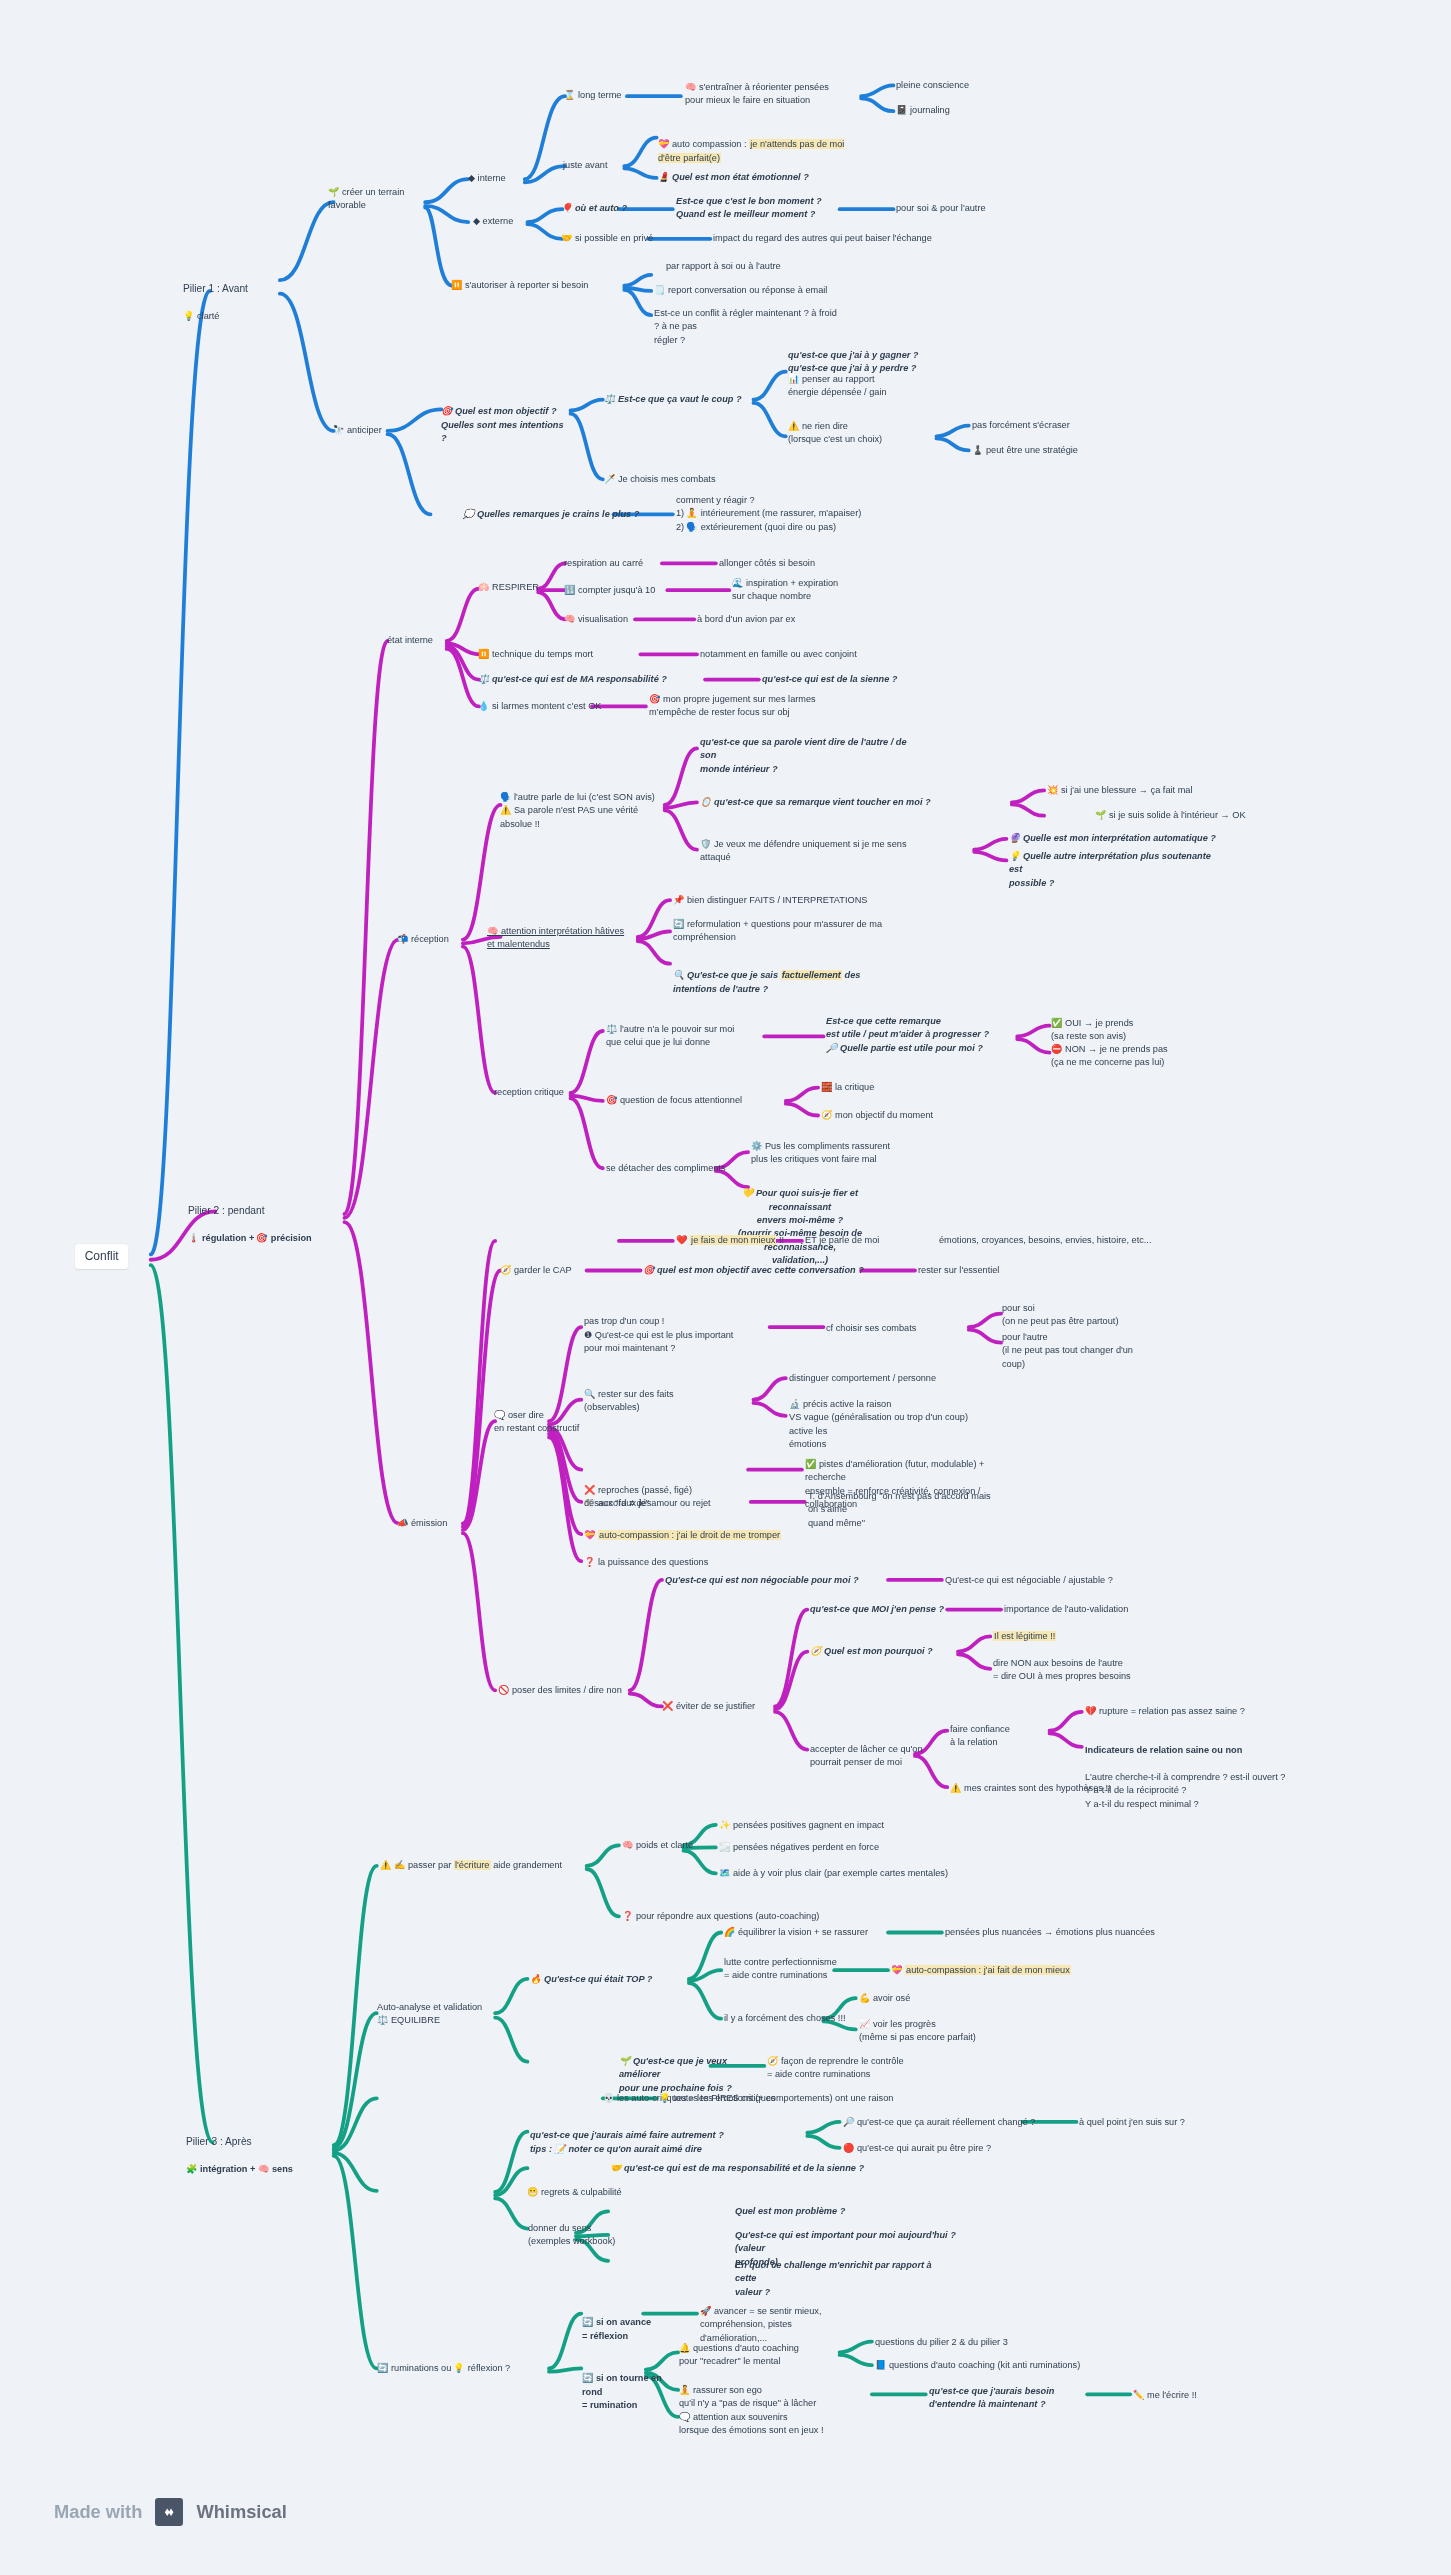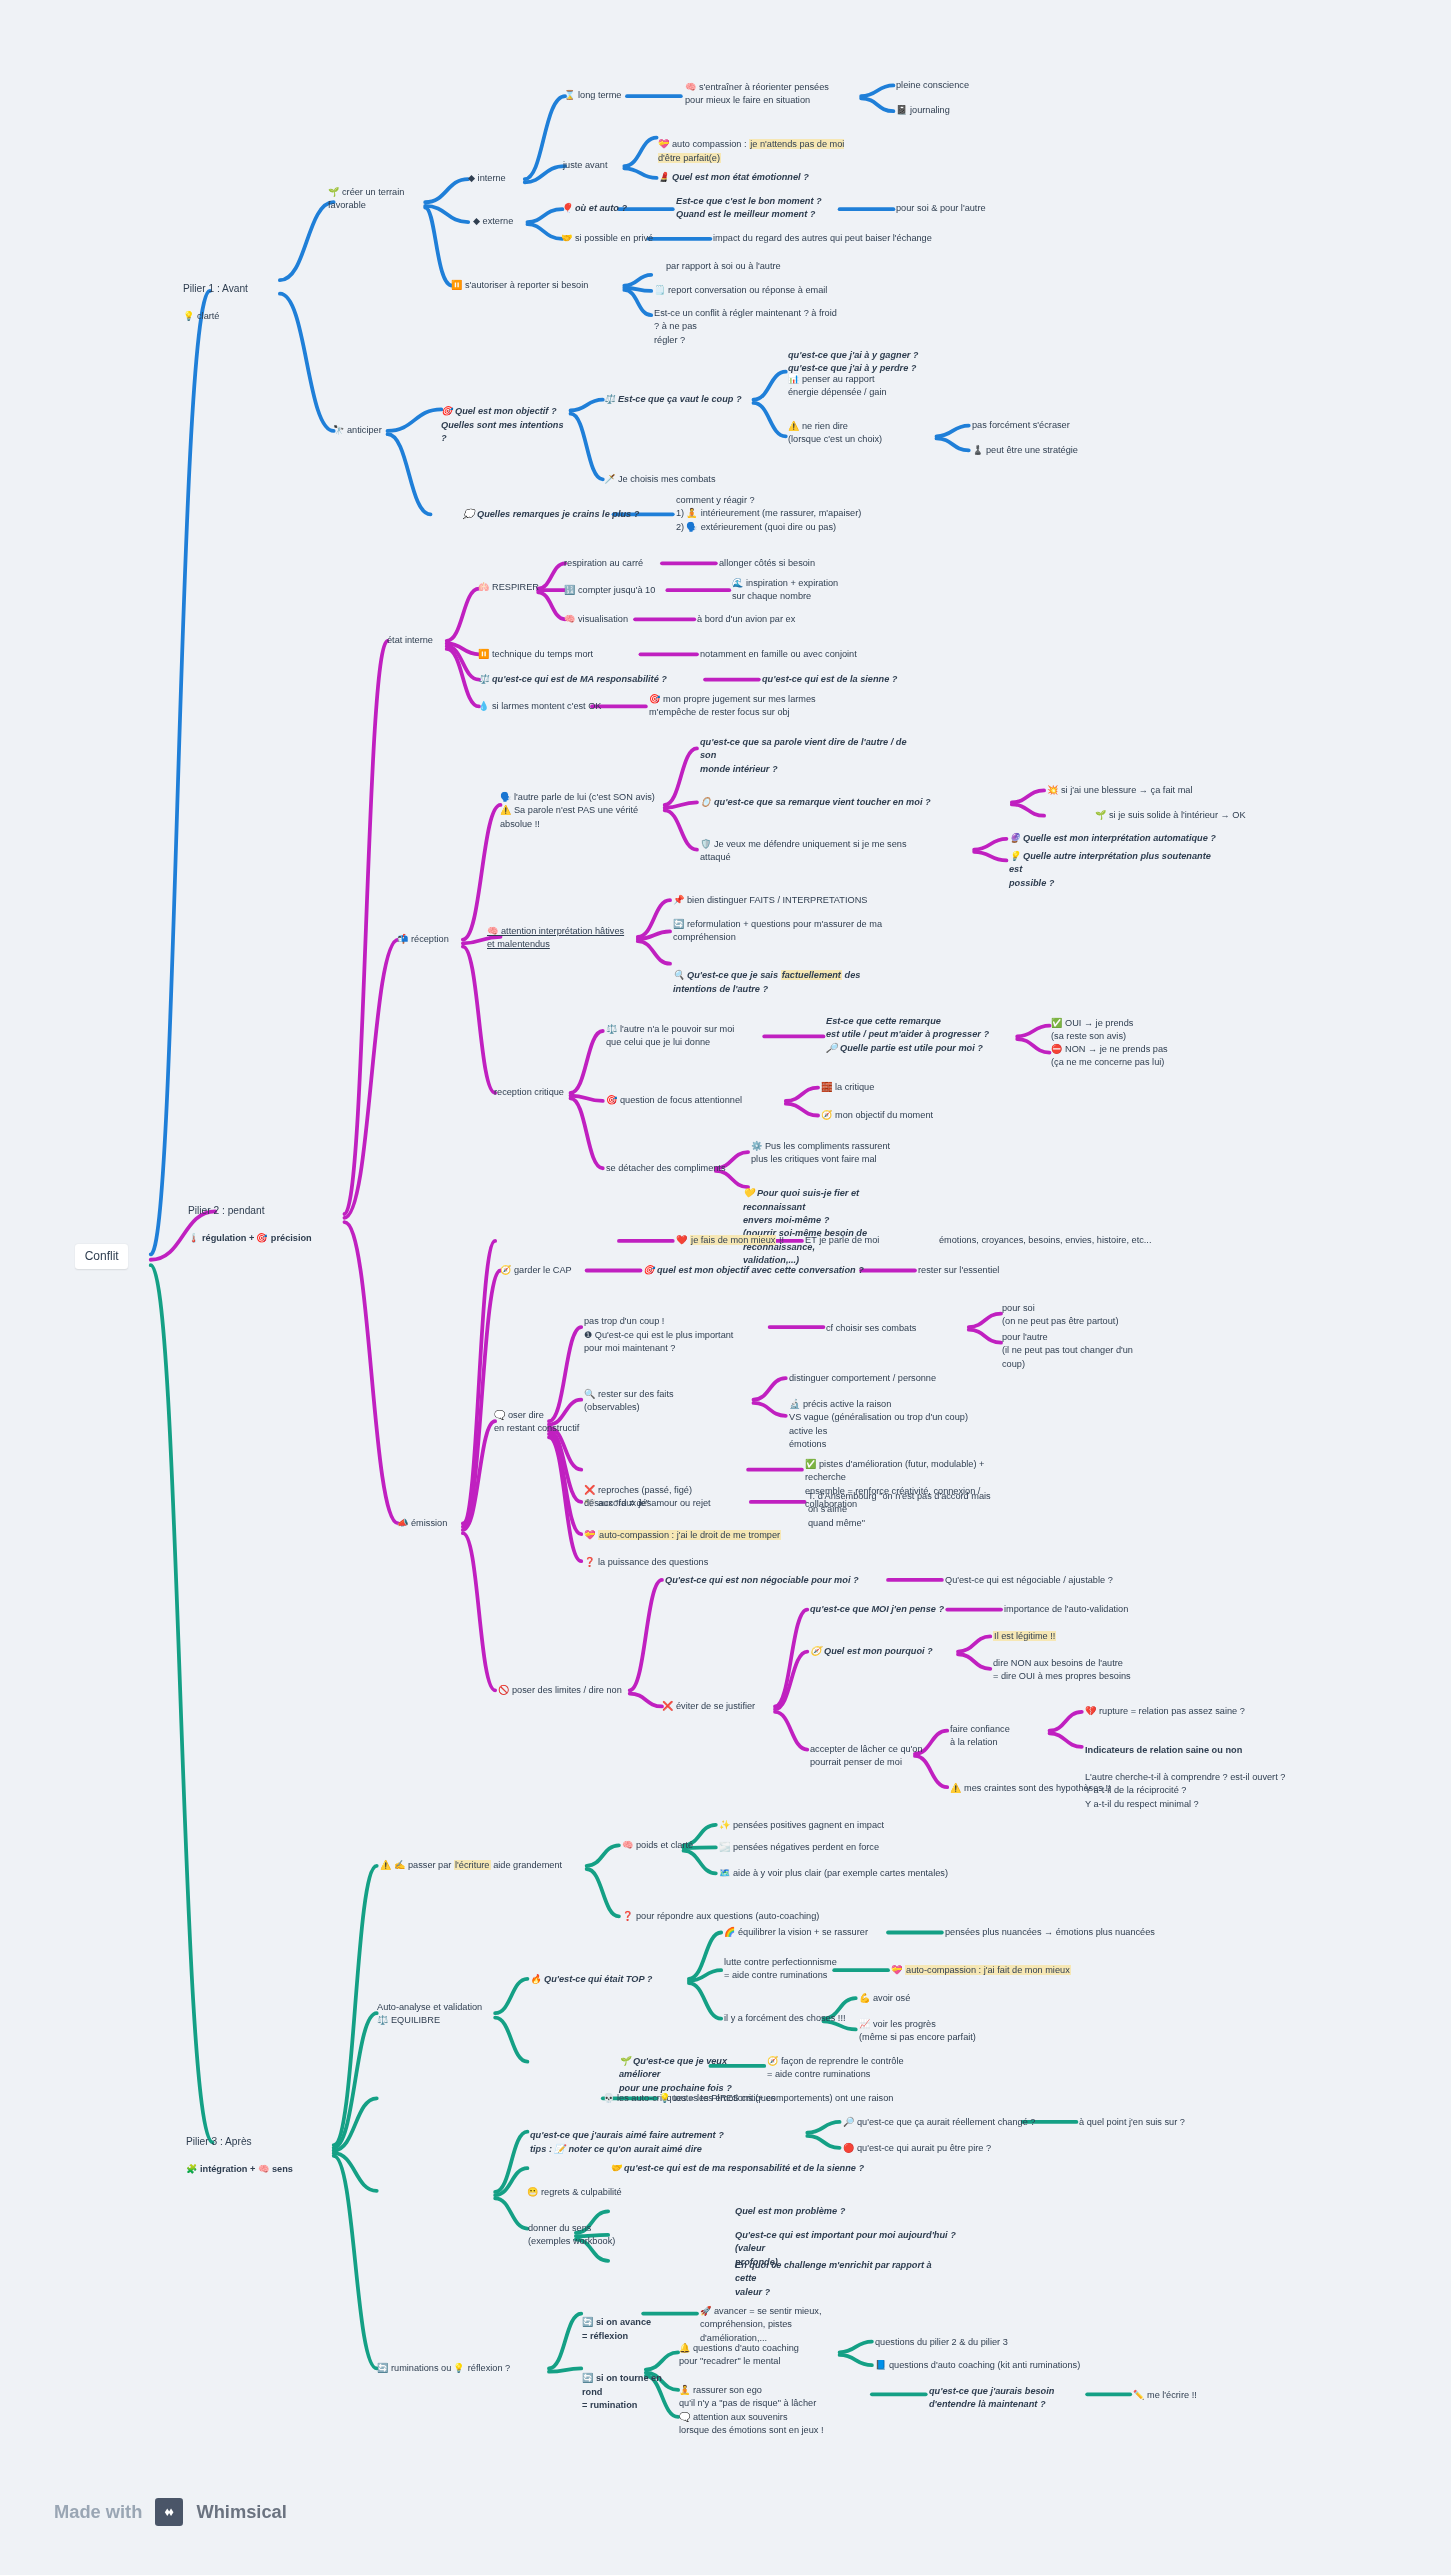--- a/index.html
+++ b/index.html
@@ -343,21 +343,21 @@
 <div class="node" style="left:1051px; top:1017px; width:124px;">✅ OUI → je prends
 (sa reste son avis)</div>
 <div class="node" style="left:1051px; top:1043px; width:124px;">⛔ NON → je ne prends pas
 (ça ne me concerne pas lui)</div>
 <div class="node w-auto" style="left:606px; top:1094px;">🎯 question de focus attentionnel</div>
 <div class="node w-auto" style="left:821px; top:1081px;">🧱 la critique</div>
 <div class="node w-auto" style="left:821px; top:1109px;">🧭 mon objectif du moment</div>
 <div class="node w-auto" style="left:606px; top:1162px;">se détacher des compliments</div>
 <div class="node" style="left:751px; top:1140px; width:162px;">⚙️ Pus les compliments rassurent
 plus les critiques vont faire mal</div>
-<div class="node" style="left:743px; top:1174px; width:172px;">
+<div class="node" style="left:714px; top:1174px; width:172px;text-align:center;">
   <div class="bi" style="white-space:pre-line">💛 Pour quoi suis-je fier et reconnaissant
 envers moi-même ?
 (nourrir soi-même besoin de reconnaissance,
 validation,...)</div>
 </div>
 
 <div class="node w-auto" style="left:397px; top:1517px;">📣 émission</div>
 <div class="node w-auto" style="left:676px; top:1234px;">
   <span>❤️ </span><span class="hl">je fais de mon mieux</span><span> !!</span>
 </div>

